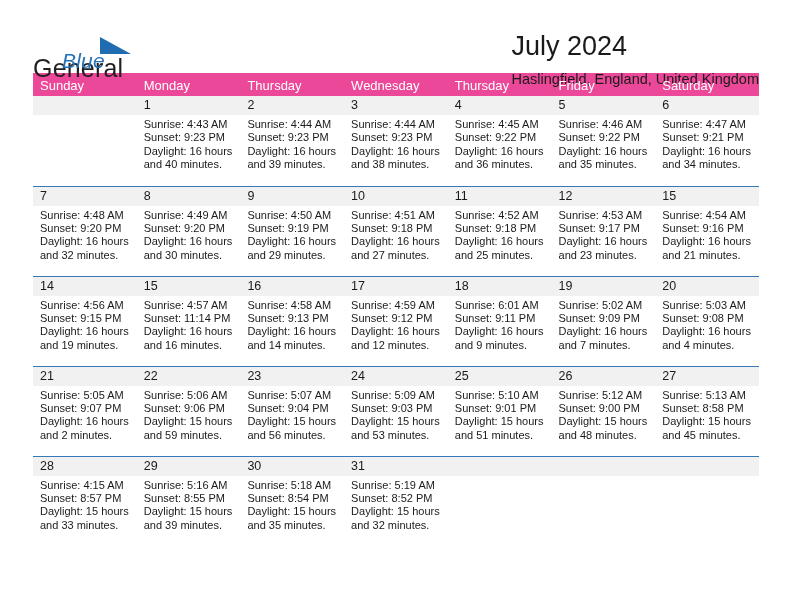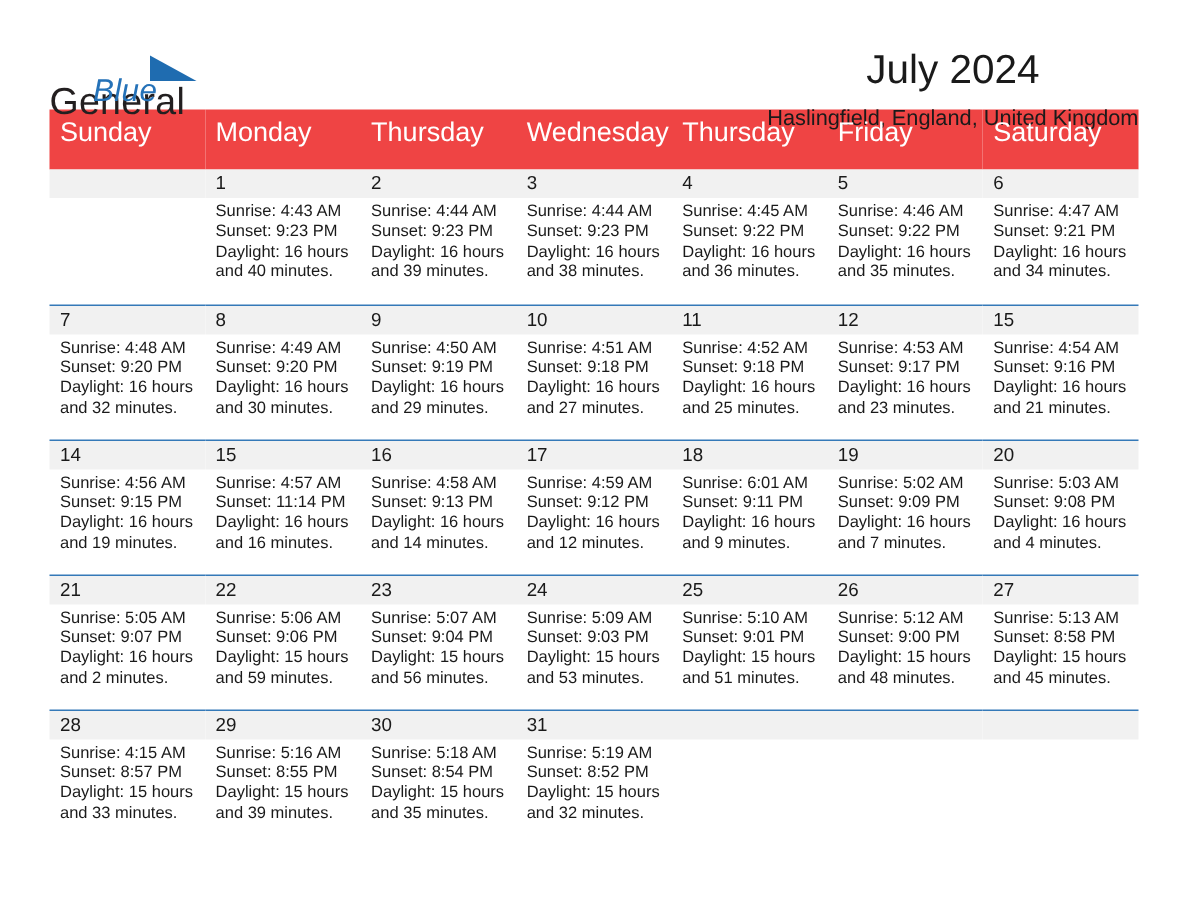--- a/index.html
+++ b/index.html
@@ -59,21 +59,21 @@
   .logo-triangle {
     position: absolute;
     left: 67px;
     top: 7px;
     width: 0;
     height: 0;
     border-left: 31px solid #1f6cb0;
     border-top: 17px solid transparent;
   }
   .title-block {
-    text-align: center;
+    text-align: left;
     padding-top: 0px;
   }
   .cal-title {
     font-size: 27px;
     color: #1a1a1a;
     line-height: 32px;
     font-weight: normal;
   }
   .cal-subtitle {
     font-size: 14.5px;
@@ -83,26 +83,26 @@
   }
 
   
   .calendar {
     margin-top: 5px;
     width: 726px;
     border-collapse: collapse;
     table-layout: fixed;
   }
   .calendar th {
-    background: #ef4444;
+    background: #ec4899;
     color: #ffffff;
     font-weight: normal;
-    font-size: 18px;
+    font-size: 13px;
     text-align: left;
-    padding: 5px 0 14px 7px;
+    padding: 5px 0 3px 7px;
     height: 20px;
     box-sizing: border-box;
   }
   .week-row {
     border-top: 1.6px solid #3479b8;
   }
   .week-row.first {
     border-top: none;
   }
   .day-cell {

